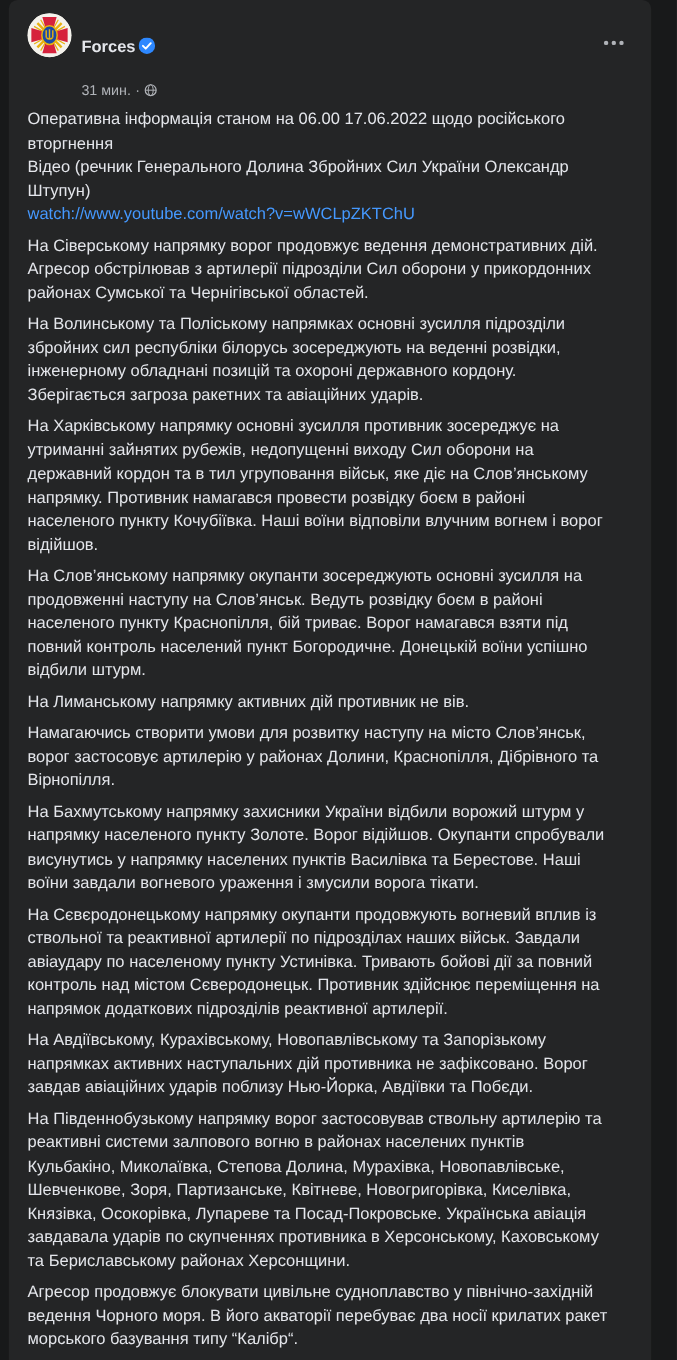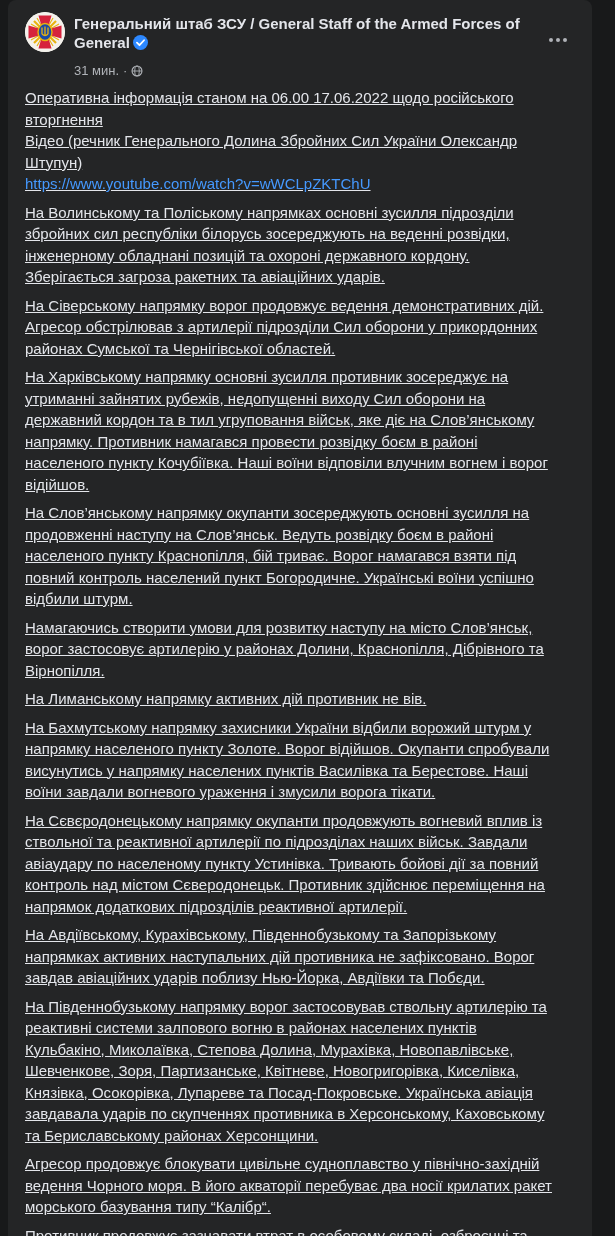--- a/index.html
+++ b/index.html
@@ -22,33 +22,33 @@
     background:#f4f2ec;
   }
   .header-text{margin-left:9px;padding-top:2px;max-width:460px;}
   .page-title{
     color:#e4e6eb;font-size:15px;font-weight:700;line-height:19px;
   }
   .badge{
     display:inline-block;vertical-align:-2px;margin-left:3px;
   }
   .timestamp-row{
-    margin-top:9px;color:#b0b3b8;font-size:13px;line-height:16px;
+    margin-top:20px;color:#b0b3b8;font-size:13px;line-height:16px;
     display:flex;align-items:center;gap:4px;
   }
   .menu-dots{
     position:absolute;right:18px;top:22px;width:32px;height:32px;
     display:flex;align-items:center;justify-content:center;border-radius:50%;
     cursor:pointer;
   }
   .post-body{
     padding:8px 16px 12px 17px;
     color:#e4e6eb;font-size:15px;line-height:21.5px;
   }
-  .post-body p{margin:0 17px 7px 0;text-decoration:underline;}
+  .post-body p{margin:0 17px 7px 0;}
   .post-link{color:#4599ff;text-decoration:none;word-break:break-all;}
 </style>
 </head>
 <body>
 
 <div class="card">
 
   <div class="header">
 
     <div class="avatar">
@@ -80,22 +80,22 @@
             <path d="M20 14.5 v9"></path>
             <path d="M23 15.5 v6.5"></path>
             <path d="M17 22 q3 3 6 0"></path>
           </g>
         </svg>
       </span>
     </div>
 
     <div class="header-text">
       <div class="page-title">
-        <span>Генеральний штаб ЗСУ / General Staff of the Armed Forces of</span><br>
-        <span>General</span><span class="badge"><svg width="15" height="15" viewBox="0 0 16 16">
+        <br>
+        <span>Forces</span><span class="badge"><svg width="15" height="15" viewBox="0 0 16 16">
               <circle cx="8" cy="8" r="8" fill="#2d88ff"></circle>
               <path d="M4.2 8.2 L6.9 10.9 L11.8 5.6" stroke="#ffffff" stroke-width="1.9" fill="none" stroke-linecap="round" stroke-linejoin="round"></path>
             </svg></span>
       </div>
       <div class="timestamp-row">
         <span>31 мин.</span>
         <span>·</span>
         <span style="display:inline-flex;">
           <svg width="12" height="12" viewBox="0 0 16 16">
             <circle cx="8" cy="8" r="6.6" fill="none" stroke="#b0b3b8" stroke-width="1.5"></circle>
@@ -111,29 +111,29 @@
         <svg width="20" height="6" viewBox="0 0 20 6">
           <circle cx="3" cy="3" r="2" fill="#b0b3b8"></circle>
           <circle cx="10" cy="3" r="2" fill="#b0b3b8"></circle>
           <circle cx="17" cy="3" r="2" fill="#b0b3b8"></circle>
         </svg>
       </span>
     </div>
   </div>
 
   <div class="post-body">
-    <p><span>Оперативна інформація станом на 06.00 17.06.2022 щодо російського вторгнення</span><br><span>Відео (речник Генерального Долина Збройних Сил України Олександр Штупун)</span><br><a class="post-link">https://www.youtube.com/watch?v=wWCLpZKTChU</a></p>
+    <p><span>Оперативна інформація станом на 06.00 17.06.2022 щодо російського вторгнення</span><br><span>Відео (речник Генерального Долина Збройних Сил України Олександр Штупун)</span><br><a class="post-link">watch://www.youtube.com/watch?v=wWCLpZKTChU</a></p>
+    <p>На Сіверському напрямку ворог продовжує ведення демонстративних дій. Агресор обстрілював з артилерії підрозділи Сил оборони у прикордонних районах Сумської та Чернігівської областей.</p>
     <p>На Волинському та Поліському напрямках основні зусилля підрозділи збройних сил республіки білорусь зосереджують на веденні розвідки, інженерному обладнані позицій та охороні державного кордону. Зберігається загроза ракетних та авіаційних ударів.</p>
-    <p>На Сіверському напрямку ворог продовжує ведення демонстративних дій. Агресор обстрілював з артилерії підрозділи Сил оборони у прикордонних районах Сумської та Чернігівської областей.</p>
     <p>На Харківському напрямку основні зусилля противник зосереджує на утриманні зайнятих рубежів, недопущенні виходу Сил оборони на державний кордон та в тил угруповання військ, яке діє на Слов’янському напрямку. Противник намагався провести розвідку боєм в районі населеного пункту Кочубіївка. Наші воїни відповіли влучним вогнем і ворог відійшов.</p>
-    <p>На Слов’янському напрямку окупанти зосереджують основні зусилля на продовженні наступу на Слов’янськ. Ведуть розвідку боєм в районі населеного пункту Краснопілля, бій триває. Ворог намагався взяти під повний контроль населений пункт Богородичне. Українські воїни успішно відбили штурм.</p>
+    <p>На Слов’янському напрямку окупанти зосереджують основні зусилля на продовженні наступу на Слов’янськ. Ведуть розвідку боєм в районі населеного пункту Краснопілля, бій триває. Ворог намагався взяти під повний контроль населений пункт Богородичне. Донецькій воїни успішно відбили штурм.</p>
+    <p>На Лиманському напрямку активних дій противник не вів.</p>
     <p>Намагаючись створити умови для розвитку наступу на місто Слов’янськ, ворог застосовує артилерію у районах Долини, Краснопілля, Дібрівного та Вірнопілля.</p>
-    <p>На Лиманському напрямку активних дій противник не вів.</p>
     <p>На Бахмутському напрямку захисники України відбили ворожий штурм у напрямку населеного пункту Золоте. Ворог відійшов. Окупанти спробували висунутись у напрямку населених пунктів Василівка та Берестове. Наші воїни завдали вогневого ураження і змусили ворога тікати.</p>
     <p>На Сєвєродонецькому напрямку окупанти продовжують вогневий вплив із ствольної та реактивної артилерії по підрозділах наших військ. Завдали авіаудару по населеному пункту Устинівка. Тривають бойові дії за повний контроль над містом Сєверодонецьк. Противник здійснює переміщення на напрямок додаткових підрозділів реактивної артилерії.</p>
-    <p>На Авдіївському, Курахівському, Південнобузькому та Запорізькому напрямках активних наступальних дій противника не зафіксовано. Ворог завдав авіаційних ударів поблизу Нью-Йорка, Авдіївки та Побєди.</p>
+    <p>На Авдіївському, Курахівському, Новопавлівському та Запорізькому напрямках активних наступальних дій противника не зафіксовано. Ворог завдав авіаційних ударів поблизу Нью-Йорка, Авдіївки та Побєди.</p>
     <p>На Південнобузькому напрямку ворог застосовував ствольну артилерію та реактивні системи залпового вогню в районах населених пунктів Кульбакіно, Миколаївка, Степова Долина, Мурахівка, Новопавлівське,  Шевченкове, Зоря, Партизанське, Квітневе, Новогригорівка, Киселівка, Князівка, Осокорівка, Лупареве та Посад-Покровське. Українська авіація завдавала ударів по скупченнях противника в Херсонському, Каховському та Бериславському районах Херсонщини.</p>
     <p>Агресор продовжує блокувати цивільне судноплавство у північно-західній ведення Чорного моря. В його акваторії перебуває два носії крилатих ракет морського базування типу “Калібр“.</p>
     <p>Противник продовжує зазнавати втрат в особовому складі, озброєнні та техніці. Протягом доби, у Донецькій області, воїни територіальної оборони Збройних Сил України збили вертоліт Мі-35М. Є успіхи і на Запоріжжі. На Херсонщині у ворога значні втрати у живій силі.</p>
 
   </div>
 
 </div>
 
 </body></html>

